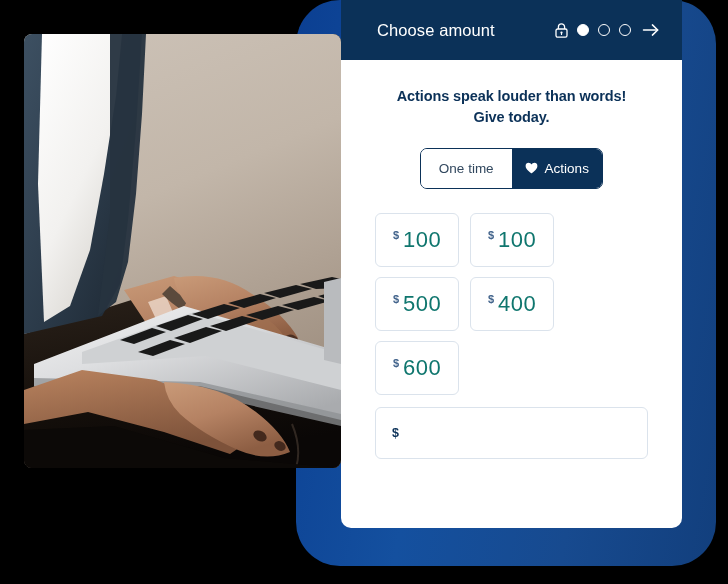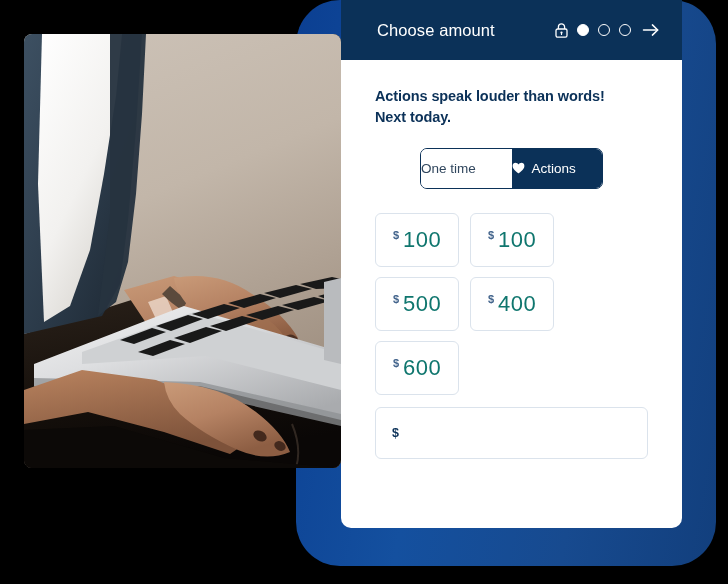--- a/index.html
+++ b/index.html
@@ -94,20 +94,21 @@
 
   
   #card-body {
     flex: 1;
     padding: 22px 34px 0 34px;
     display: flex;
     flex-direction: column;
   }
 
   #headline {
+    text-align: center;
     color: #0b3158;
     font-size: 14.5px;
     font-weight: bold;
     line-height: 1.48;
     letter-spacing: -.1px;
     margin-top: 4px;
   }
 
   
   #frequency-toggle {
@@ -116,20 +117,21 @@
     border: 1.5px solid #0b3158;
     border-radius: 7px;
     overflow: hidden;
     height: 41px;
     width: 183px;
   }
   .freq-option {
     flex: 1;
     display: flex;
     align-items: center;
+    justify-content: center;
     gap: 7px;
     font-size: 13.5px;
     cursor: pointer;
     user-select: none;
   }
   .freq-option.inactive { background: #ffffff; color: #31475e; }
   .freq-option.active { background: #0b3158; color: #ffffff; }
   .heart-icon { width: 13px; height: 12px; display: block; }
 
   
@@ -329,21 +331,21 @@
             <path d="M10.4 2.9 L15.7 8 L10.4 13.1" stroke="#ffffff" stroke-width="1.5" stroke-linecap="round" stroke-linejoin="round" fill="none"></path>
           </svg>
         </span>
       </div>
     </div>
 
     <div id="card-body">
 
       <div id="headline">
         <div>Actions speak louder than words!</div>
-        <div>Next today.</div>
+        <div>Give today.</div>
       </div>
 
       <div id="frequency-toggle">
         <div class="freq-option inactive">
           <span>One time</span>
         </div>
         <div class="freq-option active">
           <span>
             <svg class="heart-icon" viewBox="0 0 13 12">
               <path d="M6.5 11.2 C6.5 11.2 0.6 7.6 0.6 3.9 C0.6 2 2 0.8 3.5 0.8 C4.8 0.8 5.9 1.6 6.5 2.6 C7.1 1.6 8.2 0.8 9.5 0.8 C11 0.8 12.4 2 12.4 3.9 C12.4 7.6 6.5 11.2 6.5 11.2 Z" fill="#ffffff"></path>

